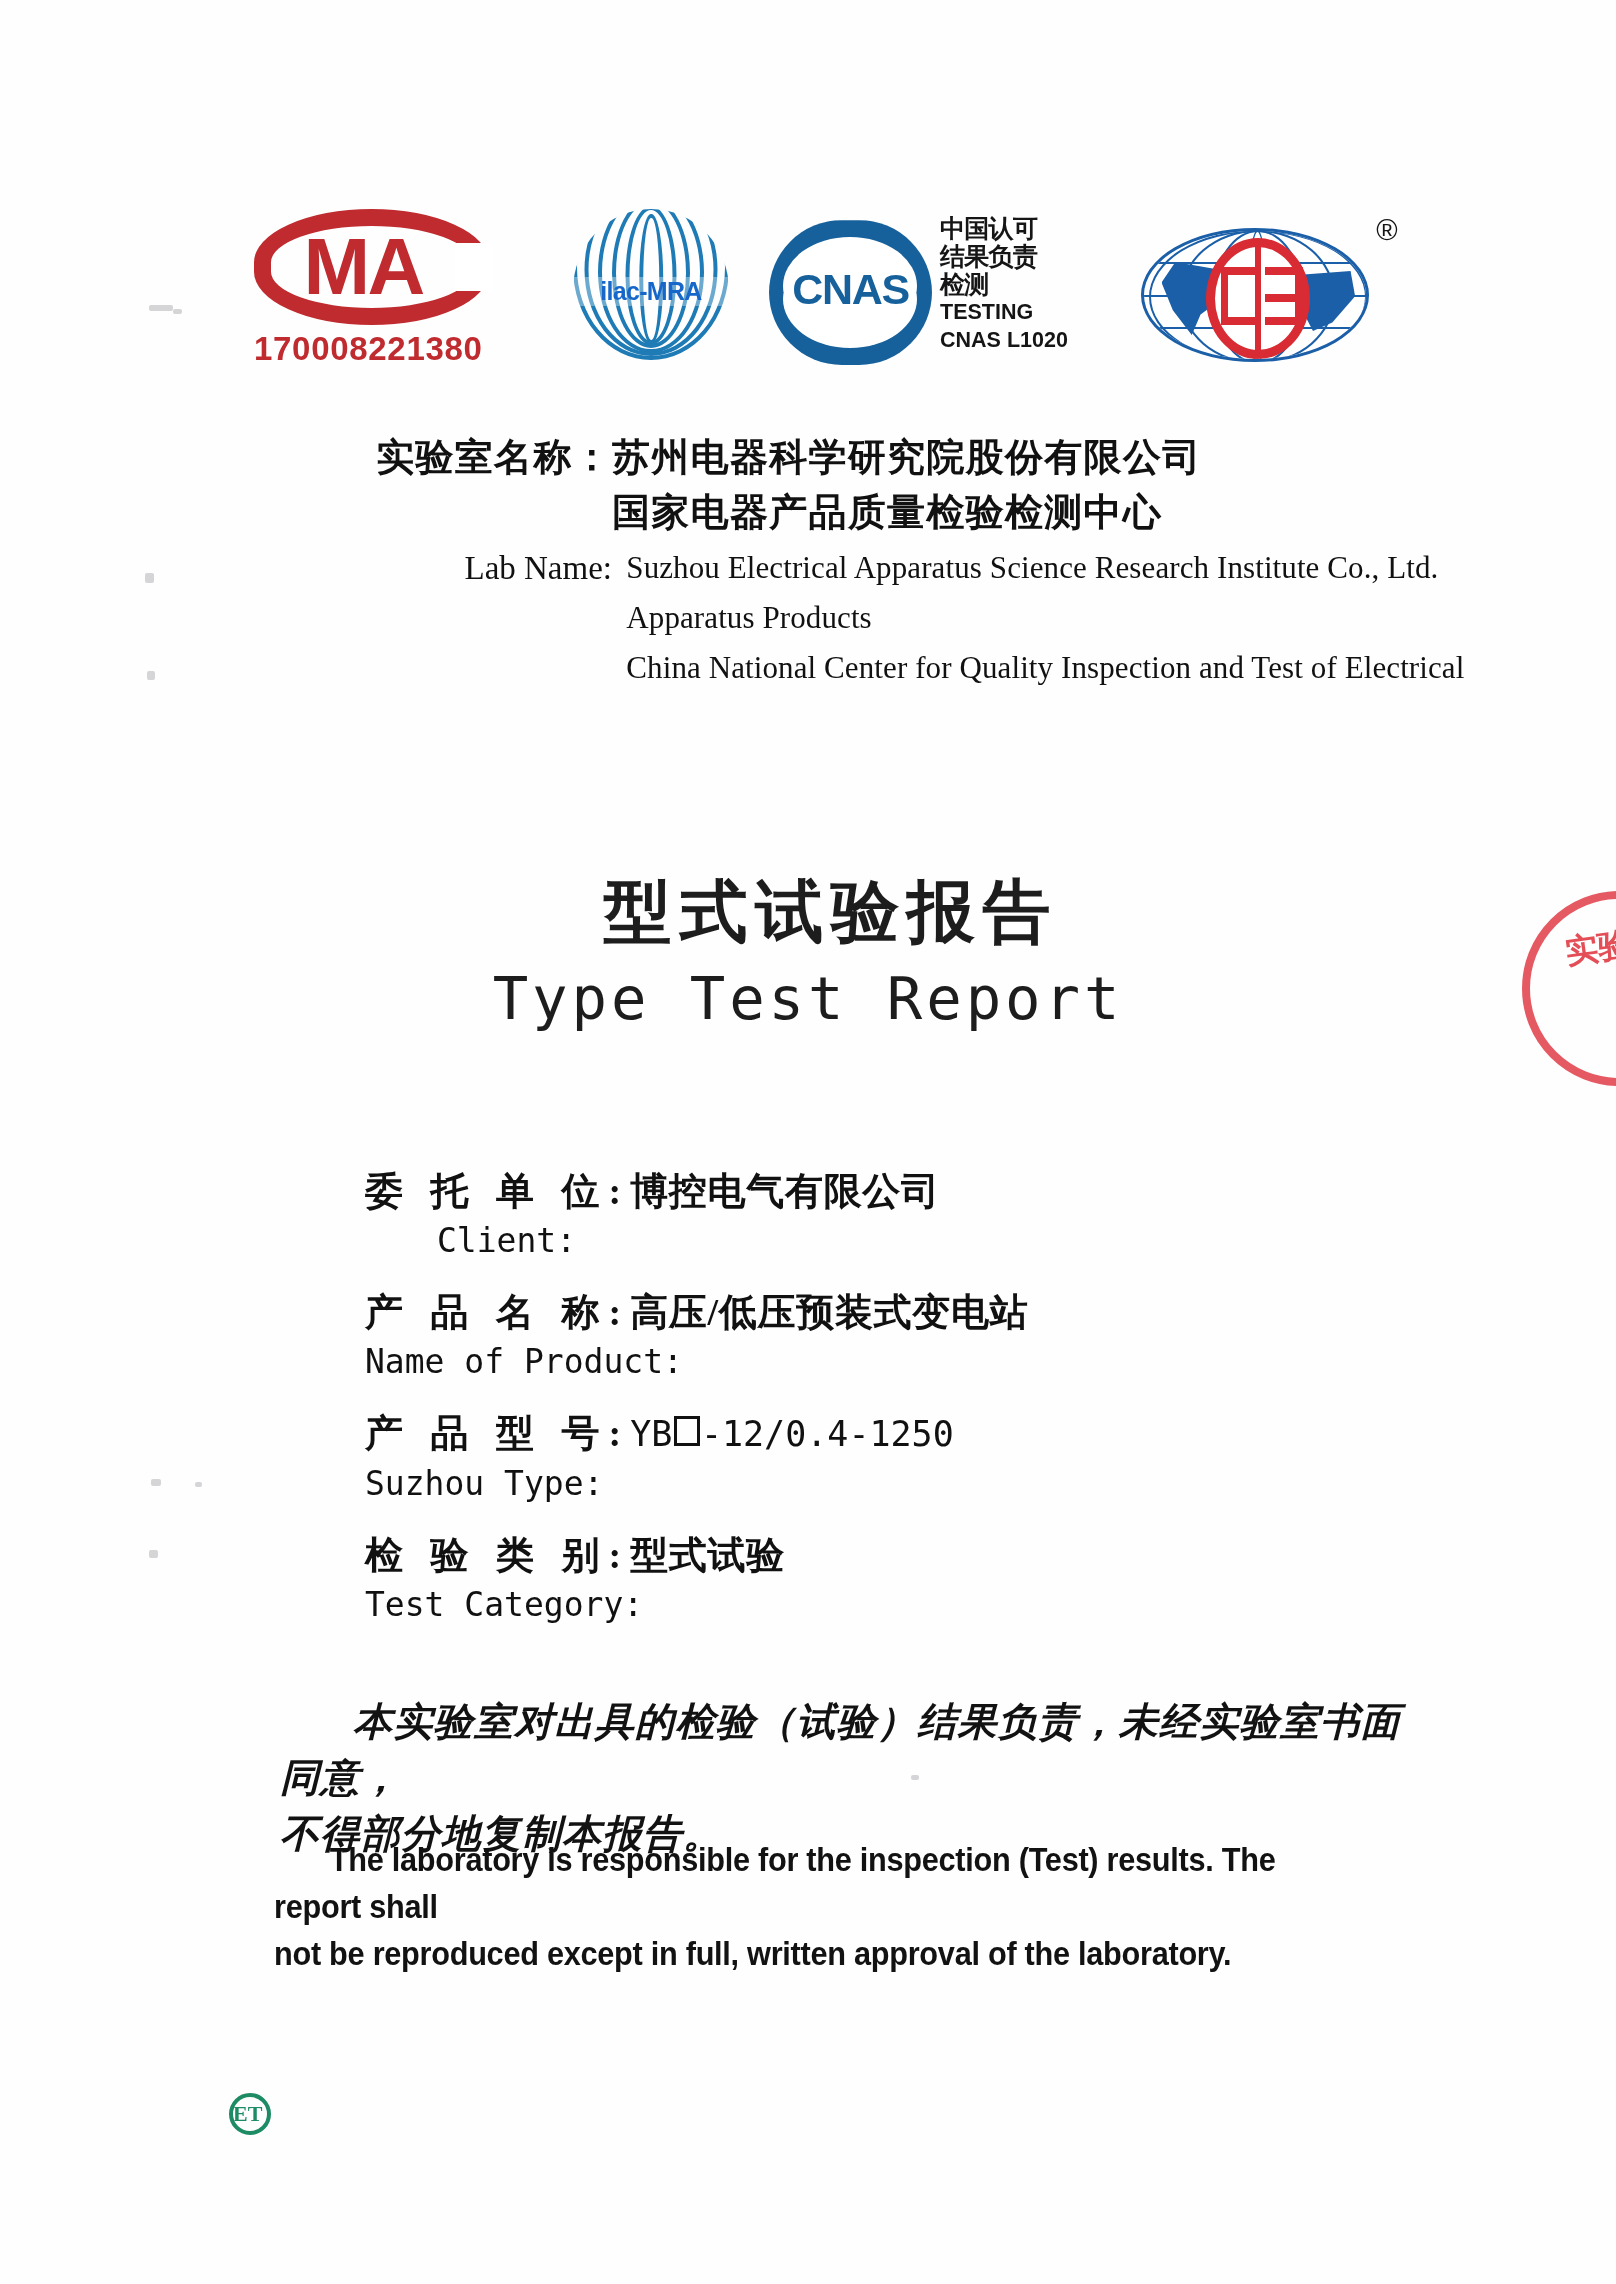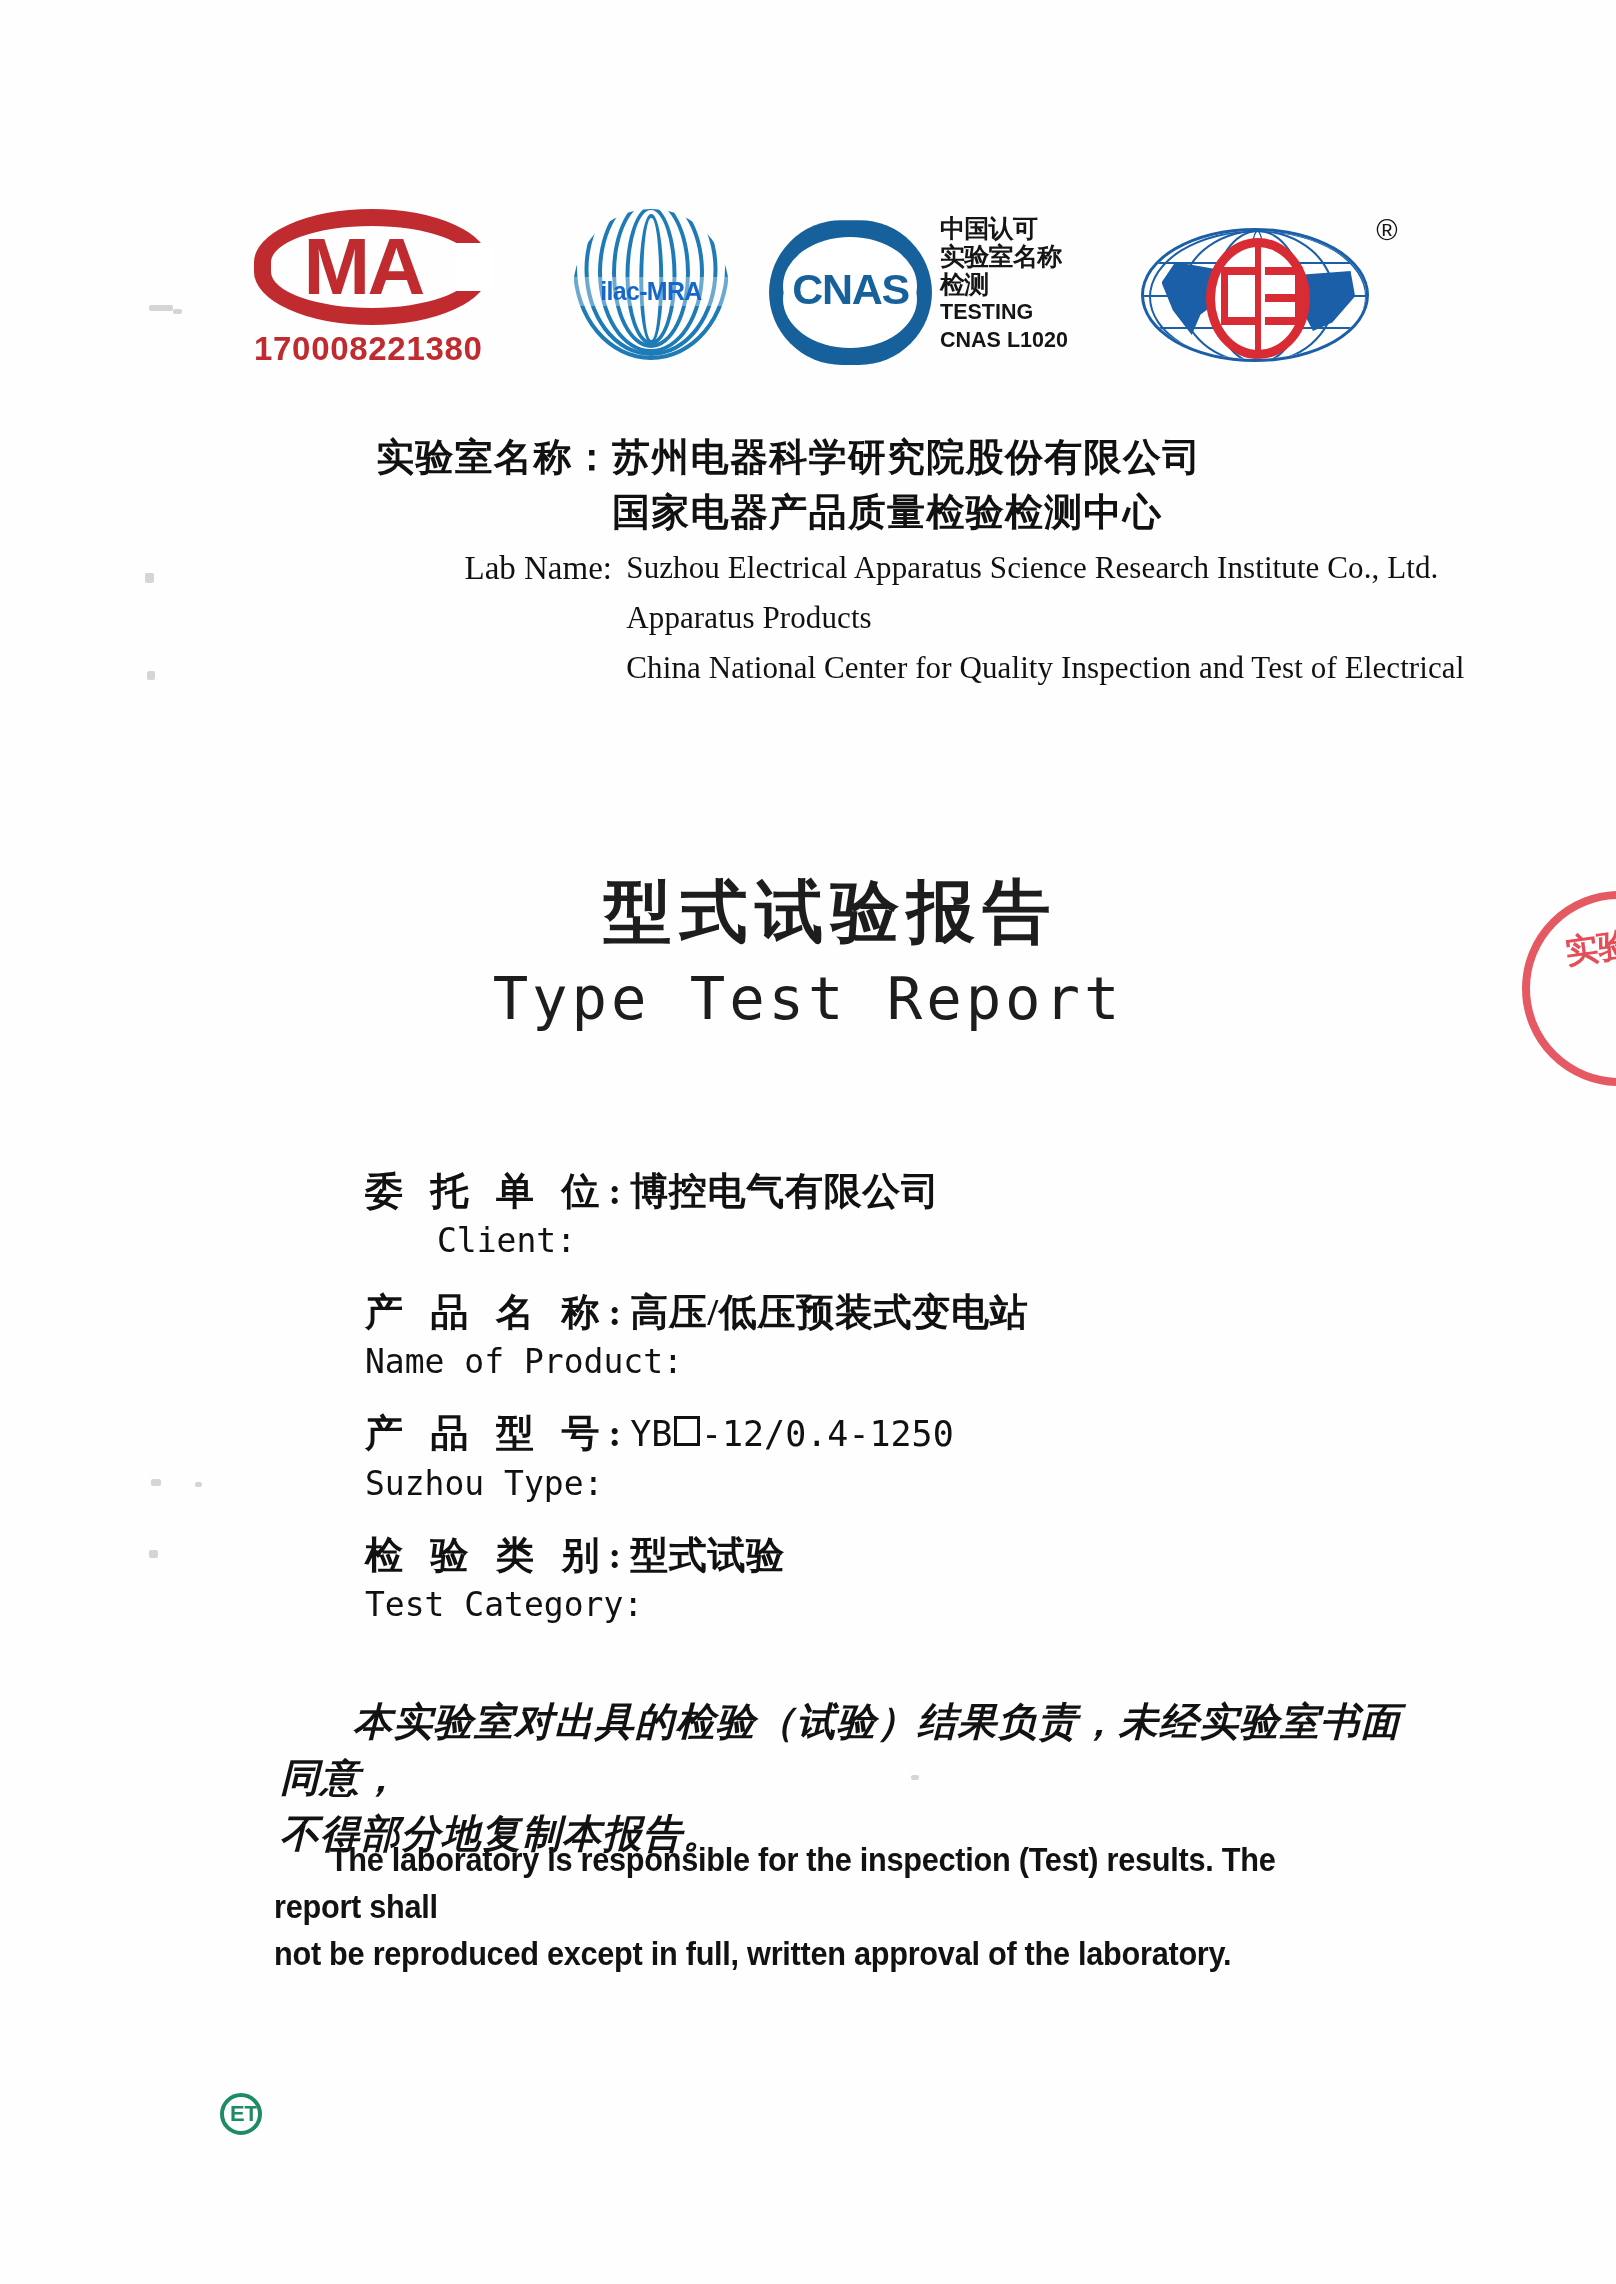--- a/index.html
+++ b/index.html
@@ -483,32 +483,32 @@
     font-weight: bold;
     font-size: 33px;
     line-height: 36px;
     color: rgba(223, 54, 64, 0.88);
     letter-spacing: 0px;
     transform: rotate(-8deg);
     white-space: nowrap;
   }
   .green-stamp {
     position: absolute;
-    left: 220px;
+    left: 229px;
     top: 2093px;
     width: 42px;
     height: 42px;
     border: 4.6px solid #1d8b63;
     border-radius: 50%;
     box-sizing: border-box;
-    font-family: Liberation Sans, sans-serif;
+    font-family: Liberation Serif, serif;
     font-weight: bold;
     font-size: 22px;
     line-height: 33px;
-    text-align: right;
+    text-align: left;
     color: #1d8b63;
     overflow: hidden;
   }
 
   
   .smudge {
     position: absolute;
     background: rgba(120, 120, 128, 0.30);
     border-radius: 2px;
   }
@@ -551,21 +551,21 @@
     </div>
 
     <div class="cnas">
       <div class="cnas-ring">
         <div class="cnas-swoosh-top"></div>
         <div class="cnas-swoosh-bottom"></div>
       </div>
       <div class="cnas-word">CNAS</div>
       <div class="cnas-lines">
         <div class="cn">中国认可</div>
-        <div class="cn">实验室名称</div>
+        <div class="cn">结果负责</div>
         <div class="cn">检测</div>
         <div class="en">TESTING</div>
         <div class="en">CNAS L1020</div>
       </div>
     </div>
 
     <div class="jjg">
       <div class="jjg-globe">
         <div class="jjg-land-l"></div>
         <div class="jjg-land-r"></div>

